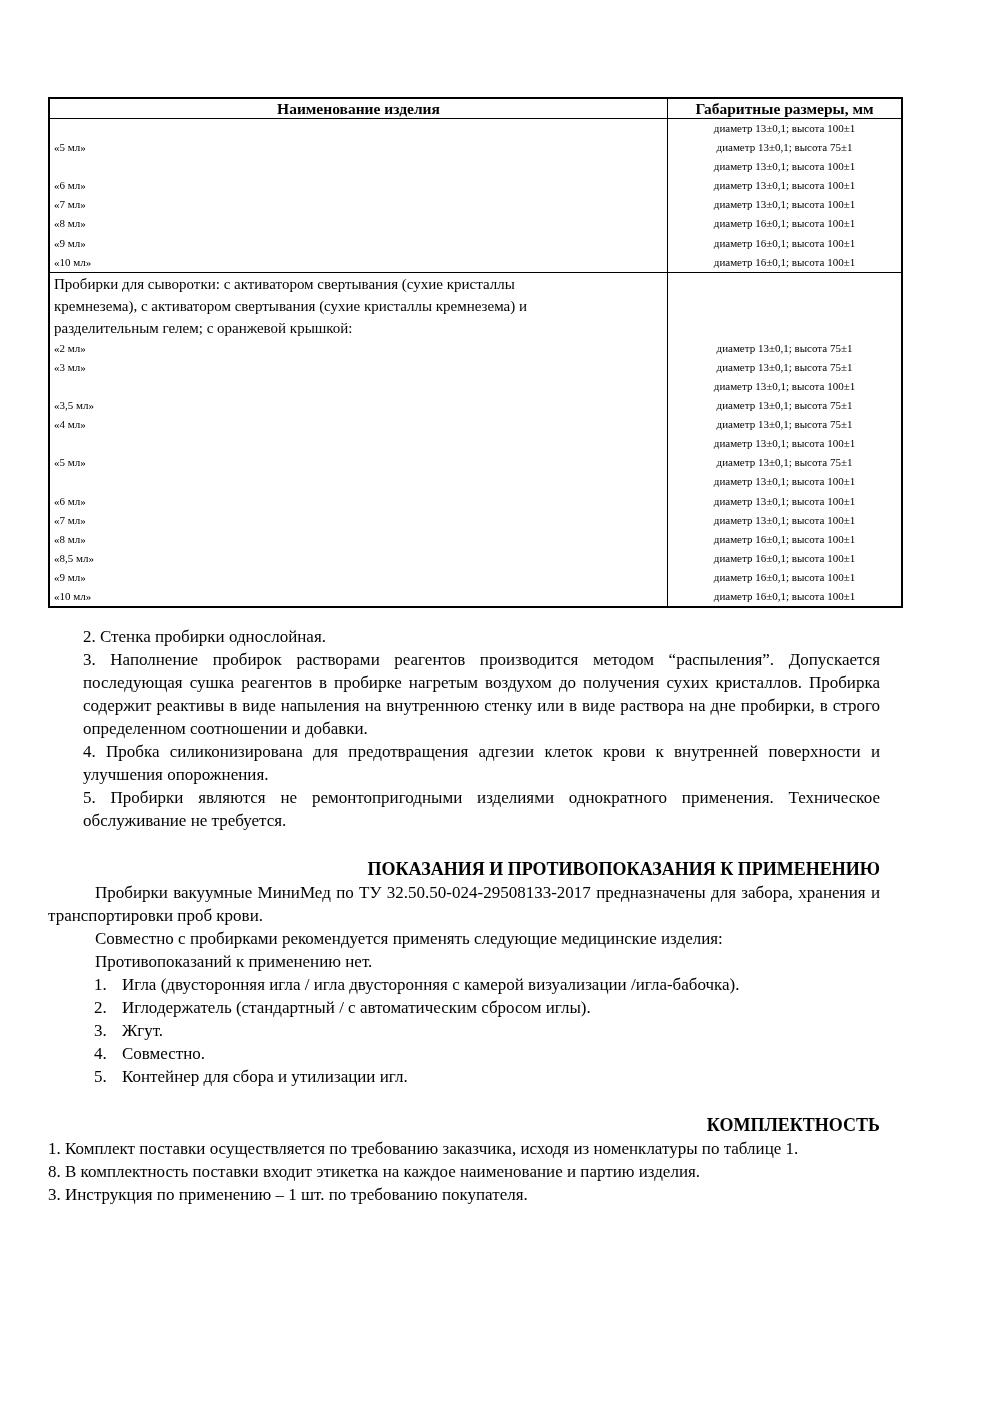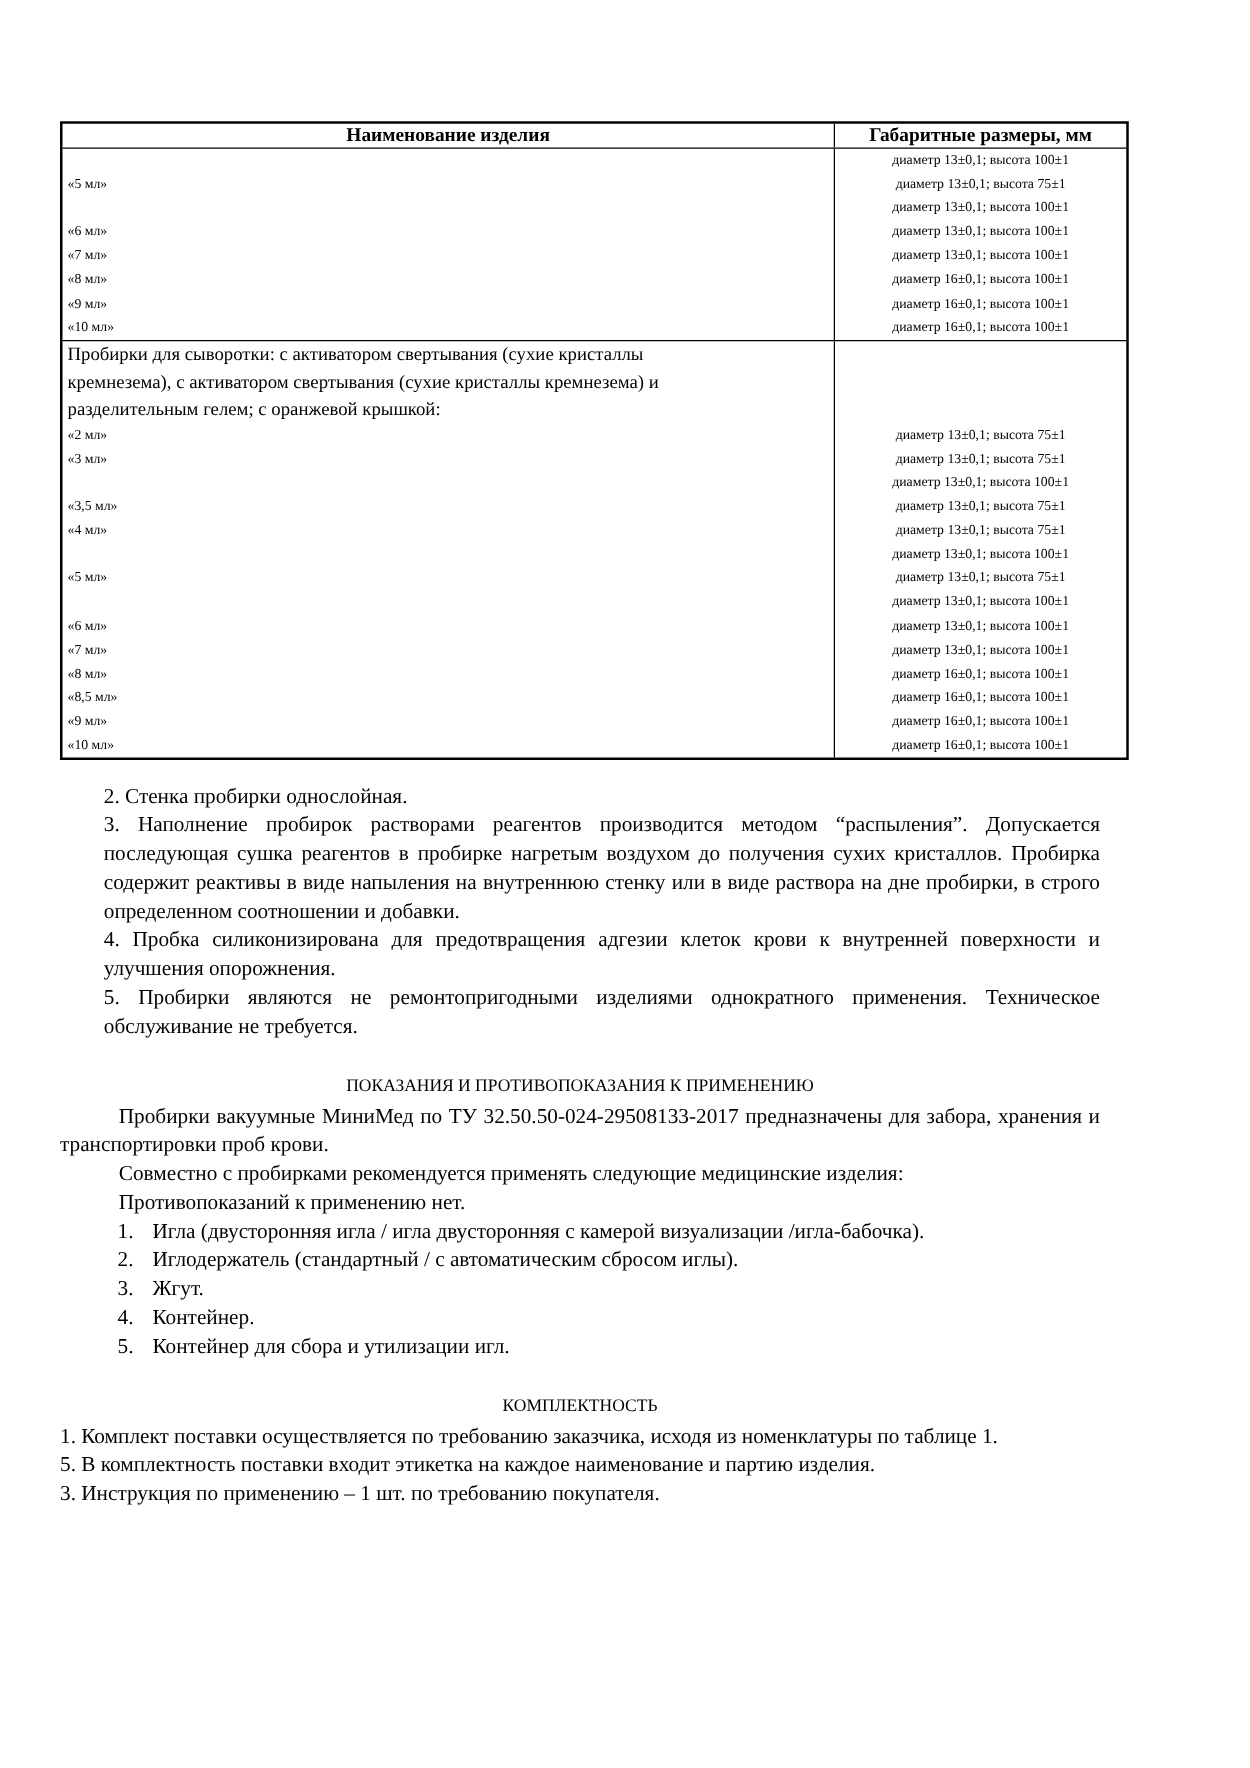--- a/index.html
+++ b/index.html
@@ -25,21 +25,21 @@
   .cell-right { box-sizing:border-box; }
   .tline { height:19.1px; line-height:19.1px; font-size:11px; white-space:nowrap; overflow:hidden; }
   .tline.dims { text-align:center; }
   .intro { font-size:15px; line-height:22px; height:66px; padding-right:78px; overflow:hidden; }
   .intro-spacer { height:66px; }
 
   
   .bodytext { font-size:17px; line-height:23px; text-align:justify; }
   .paras { margin-top:17px;margin-left:35px; }
   .para { margin:0; }
-  .heading { font-size:14px; font-weight:normal; text-align:center; line-height:23px; margin-top:26px; }
+  .heading { font-size:18px; font-weight:bold; text-align:right; line-height:23px; margin-top:26px; }
   .heading.pack { margin-top:30px; }
   .indent { text-indent:47px; }
   .nlist { }
   .nli { padding-left:46px; text-align:left; }
   .num { display:inline-block; width:28px; }
   .subheading { font-weight:bold; padding-left:97px; text-align:center; }
 </style>
 </head>
 <body>
 
@@ -122,29 +122,29 @@
 
     <div class="bodytext">
       <div class="heading">ПОКАЗАНИЯ И ПРОТИВОПОКАЗАНИЯ К ПРИМЕНЕНИЮ</div>
       <p class="para indent">Пробирки вакуумные МиниМед по ТУ 32.50.50-024-29508133-2017 предназначены для забора, хранения и транспортировки проб крови.</p>
       <p class="para indent">Совместно с пробирками рекомендуется применять следующие медицинские изделия:</p>
       <p class="para indent">Противопоказаний к применению нет.</p>
       <div class="nlist">
         <div class="nli"><span class="num">1.</span><span>Игла (двусторонняя игла / игла двусторонняя с камерой визуализации /игла-бабочка).</span></div>
         <div class="nli"><span class="num">2.</span><span>Иглодержатель (стандартный / с автоматическим сбросом иглы).</span></div>
         <div class="nli"><span class="num">3.</span><span>Жгут.</span></div>
-        <div class="nli"><span class="num">4.</span><span>Контейнер.</span></div>
+        <div class="nli"><span class="num">4.</span><span>Совместно.</span></div>
         <div class="nli"><span class="num">5.</span><span>Контейнер для сбора и утилизации игл.</span></div>
       </div>
     </div>
 
     <div class="bodytext">
       <div class="heading">КОМПЛЕКТНОСТЬ</div>
       <p class="para">1. Комплект поставки осуществляется по требованию заказчика, исходя из номенклатуры по таблице 1.</p>
-      <p class="para">5. В комплектность поставки входит этикетка на каждое наименование и партию изделия.</p>
+      <p class="para">8. В комплектность поставки входит этикетка на каждое наименование и партию изделия.</p>
       <p class="para">3. Инструкция по применению – 1 шт. по требованию покупателя.</p>
     </div>
 
     <div class="bodytext">
       <div class="heading pack">ТРЕБОВАНИЯ К УПАКОВКЕ И МАРКИРОВКЕ</div>
       <div class="subheading">Маркировка</div>
       <p class="para indent">На каждом изделии должно быть указано:</p>
     </div>
 
   </div>

